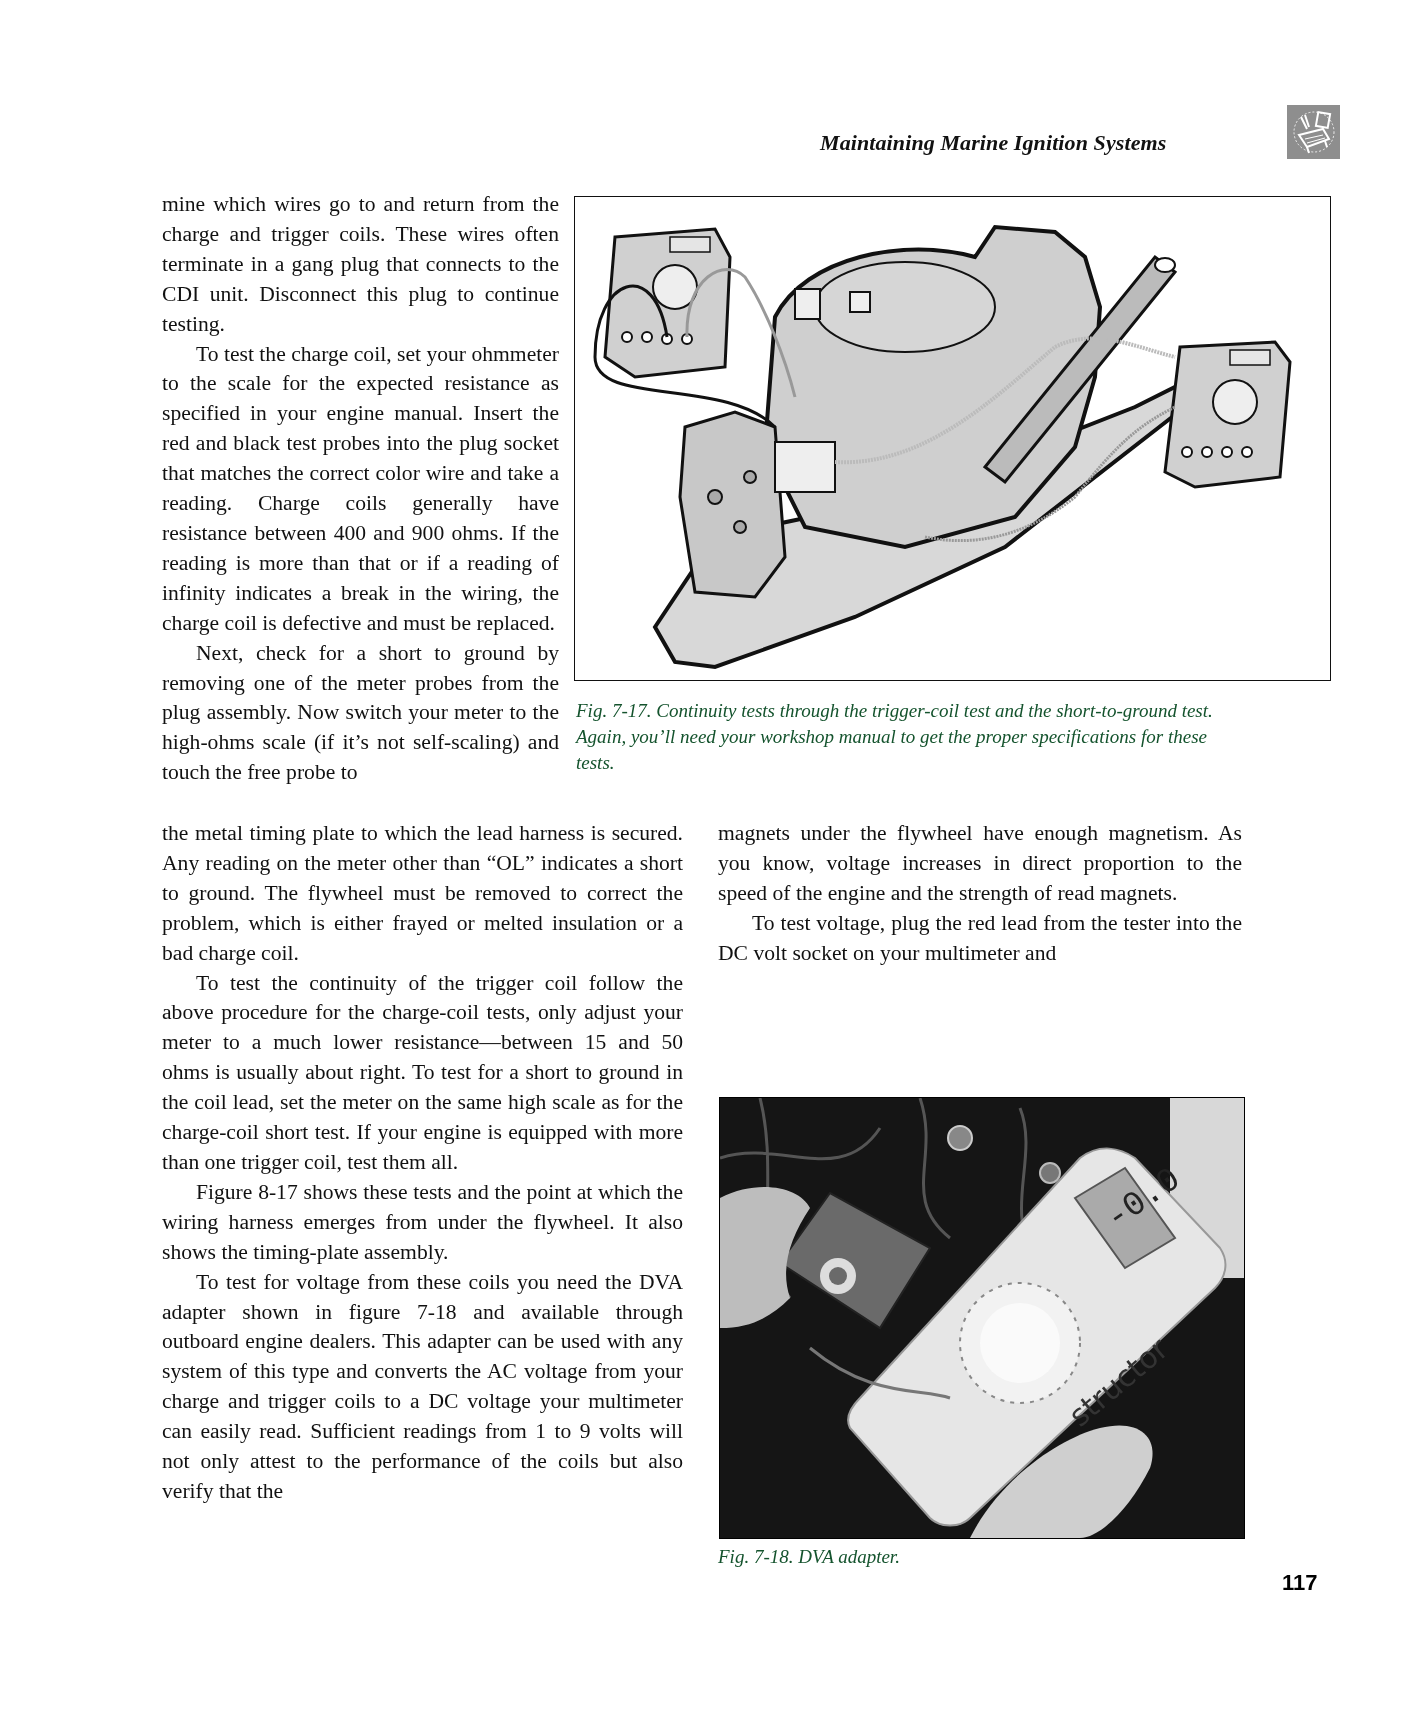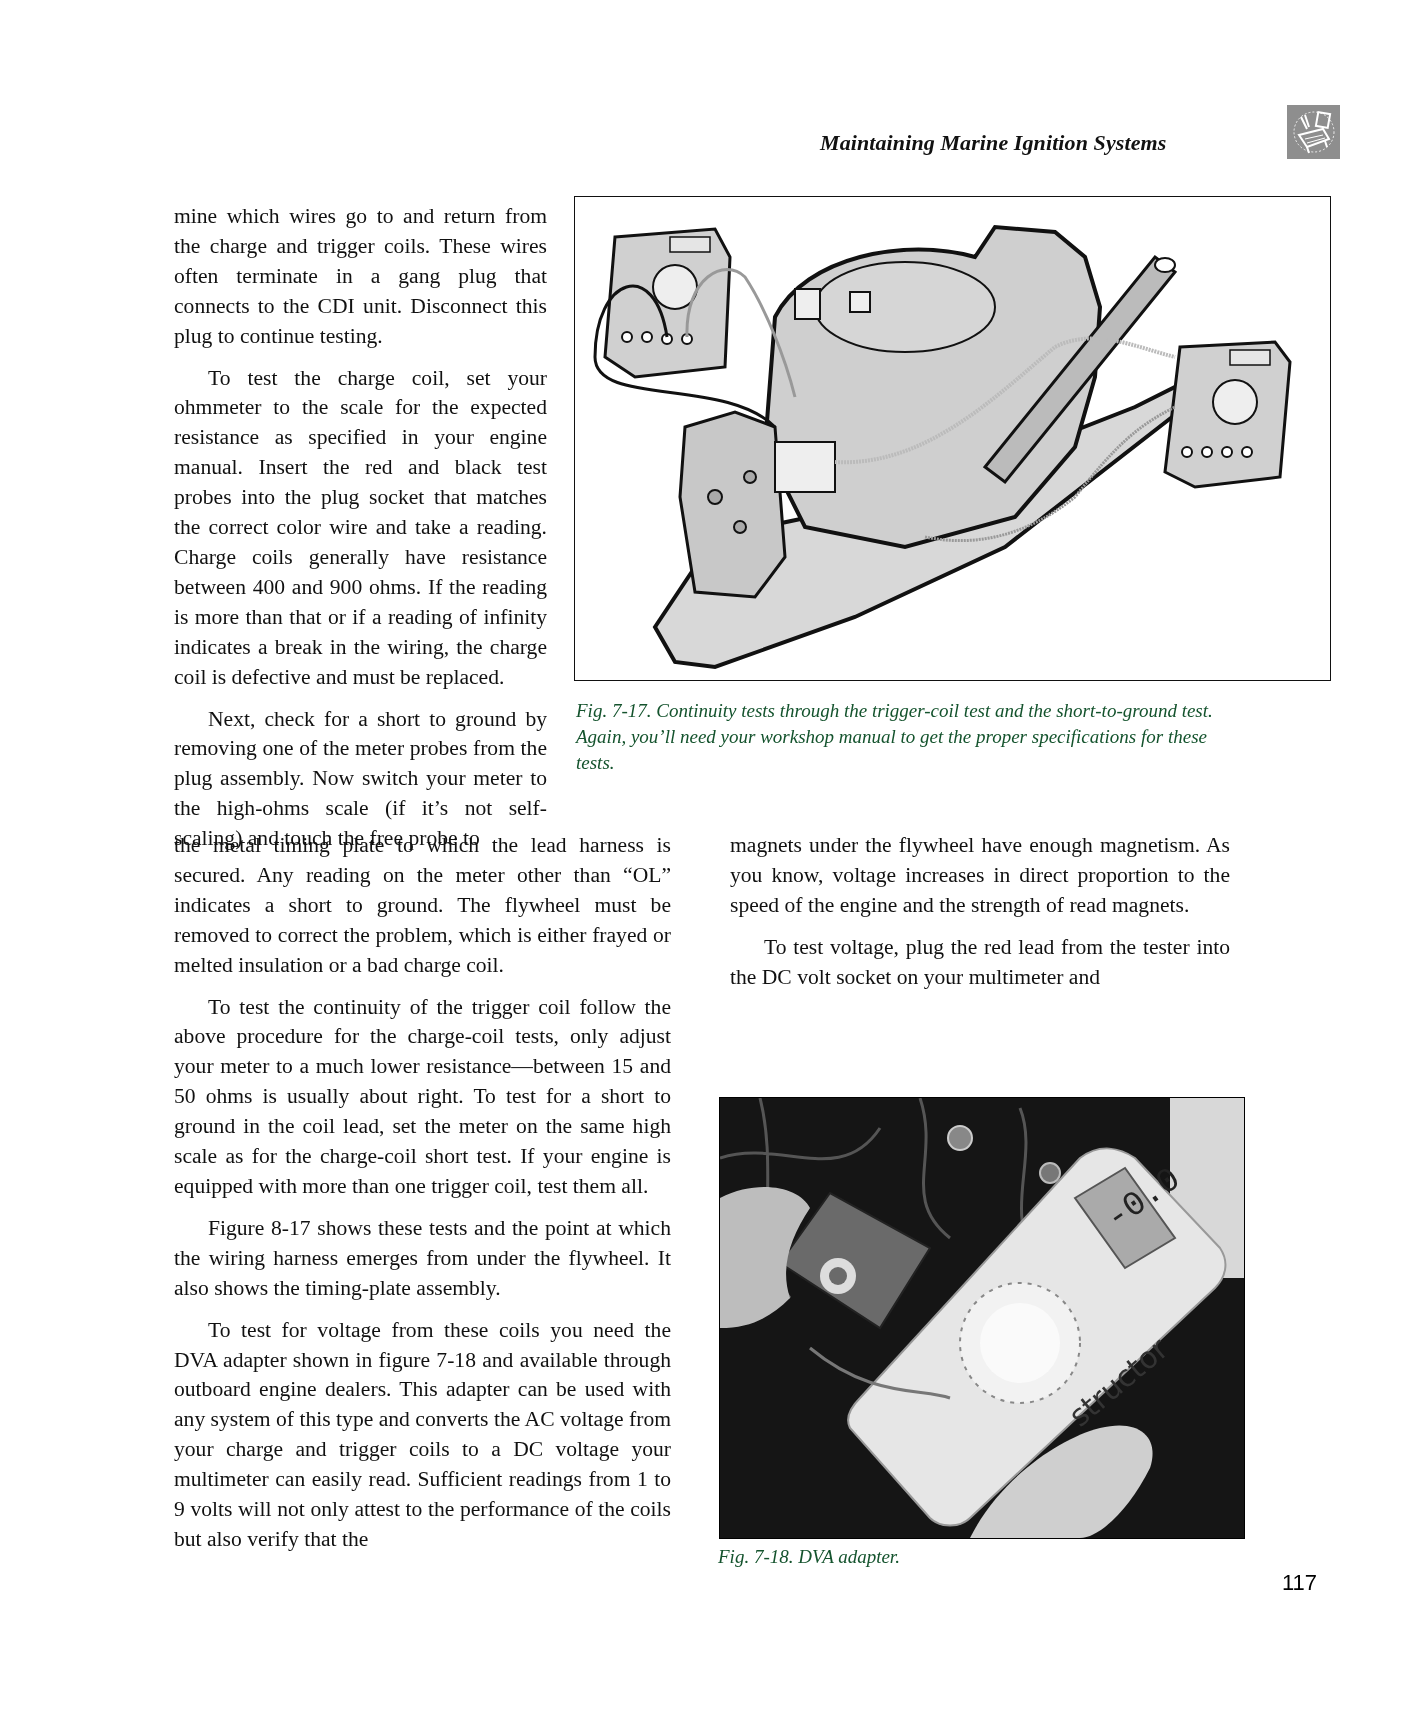--- a/index.html
+++ b/index.html
@@ -2,31 +2,31 @@
 <html><head>
 <meta charset="utf-8">
 <style>
   html, body { margin: 0; padding: 0; background: #ffffff; }
   body { width: 1404px; height: 1724px; position: relative; overflow: hidden;
          font-family: "Liberation Serif", "DejaVu Serif", serif; color: #111; }
   .running-head { position: absolute; left: 820px; top: 130px; width: 420px; 
          font-style: italic; font-weight: bold; font-size: 22px; letter-spacing: 0.1px; color: #111; }
   .chapter-icon { position: absolute; left: 1287px; top: 105px; width: 53px; height: 54px; background: #8e8e8e; }
   .text { font-size: 21.6px; line-height: 29.9px; text-align: justify; }
-  .text p { margin: 12px; }
+  .text p { margin: 0; }
   .text p.indent { text-indent: 34px; }
   .col-narrow { position: absolute; left: 162px; top: 190px; width: 397px; }
   .col-wide { position: absolute; left: 162px; top: 819px; width: 521px; }
   .col-right { position: absolute; left: 718px; top: 819px; width: 524px; }
   .fig-box { position: absolute; left: 574px; top: 196px; width: 755px; height: 483px; border: 1.5px solid #111; background: #fff; overflow: hidden; }
   .fig-caption { position: absolute; font-style: italic; font-size: 19px; line-height: 26px; color: #14532d; }
   .cap1 { left: 576px; top: 698px; width: 650px; }
   .cap2 { left: 718px; top: 1544px; width: 400px; }
   .photo { position: absolute; left: 719px; top: 1097px; width: 524px; height: 440px; border: 1px solid #000; background: #111; overflow: hidden; }
-  .page-num { position: absolute; left: 1282px; top: 1570px; font-family: "Liberation Sans", "DejaVu Sans", sans-serif; font-weight: normal; font-size: 22px; color: #000; }
+  .page-num { position: absolute; left: 1282px; top: 1570px; font-family: "Liberation Sans", "DejaVu Sans", sans-serif; font-weight: bold; font-size: 22px; color: #000; }
 </style>
 </head>
 <body>
 
 <div class="running-head">Maintaining Marine Ignition Systems</div>
 
 <div class="chapter-icon">
   <svg width="53" height="54" viewBox="0 0 53 54">
     <rect width="53" height="54" fill="#8e8e8e"></rect>
     <circle cx="27" cy="27" r="20" fill="none" stroke="#f0f0f0" stroke-width="1" stroke-dasharray="2 2"></circle>

